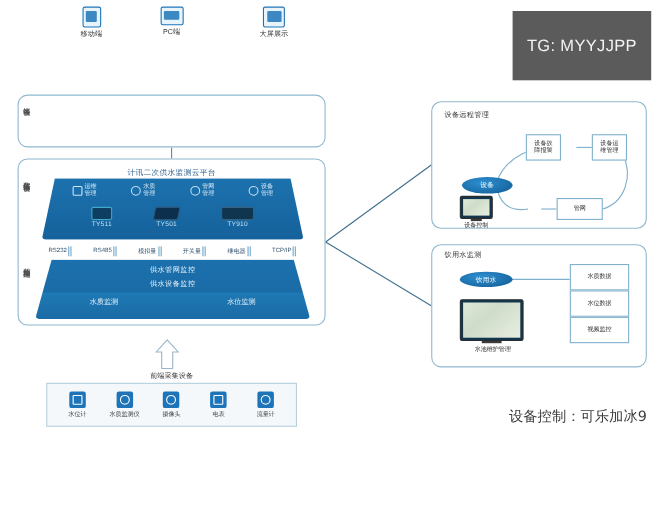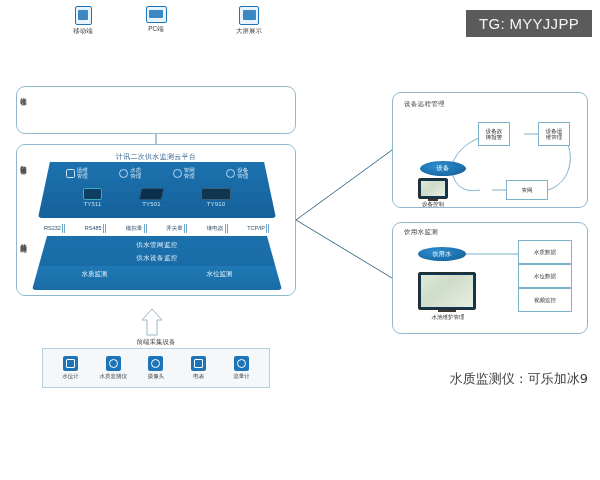--- a/index.html
+++ b/index.html
@@ -14,21 +14,21 @@
   .stage { position:absolute; left:0; top:0; width:600px; height:480px; }
 
   
   .badge {
     position:absolute;
     background:#5b5b5b;
     color:#f2f2f2;
     display:flex; align-items:center; justify-content:center;
     letter-spacing:.3px;
   }
-  #tg-badge { right:8px; top:10px; padding:5px 13px; font-size:15px; }
+  #tg-badge { right:8px; top:10px; padding:23px 13px; font-size:15px; }
   #url-badge { left:22px; bottom:20px; padding:7px 16px; font-size:15px; }
 
   #publisher {
     position:absolute; right:12px; top:370px;
     font-size:13px; color:#3c3c3c;
     font-family:"DejaVu Sans",sans-serif;
     white-space:nowrap;
   }
 
   
@@ -407,15 +407,15 @@
   <div class="wbox" style="left:518px; top:264px; width:54px; height:24px;">水位数据</div>
   <div class="wbox" style="left:518px; top:288px; width:54px; height:24px;">视频监控</div>
 
   <div class="monitor-ico" style="left:418px; top:272px; width:58px; height:38px;">
     <div class="scr"></div>
   </div>
   <div class="monitor-stand" style="left:438px; top:310px; width:18px; height:2px;"></div>
   <div class="cap" style="left:412px; top:314px; width:72px;">水池维护管理</div>
 
   <div class="badge" id="tg-badge">TG: MYYJJPP</div>
-  <div id="publisher">水质监测仪：可乐加冰9</div>
+  <div id="publisher">设备控制：可乐加冰9</div>
 
 </div>
 
 </body></html>

